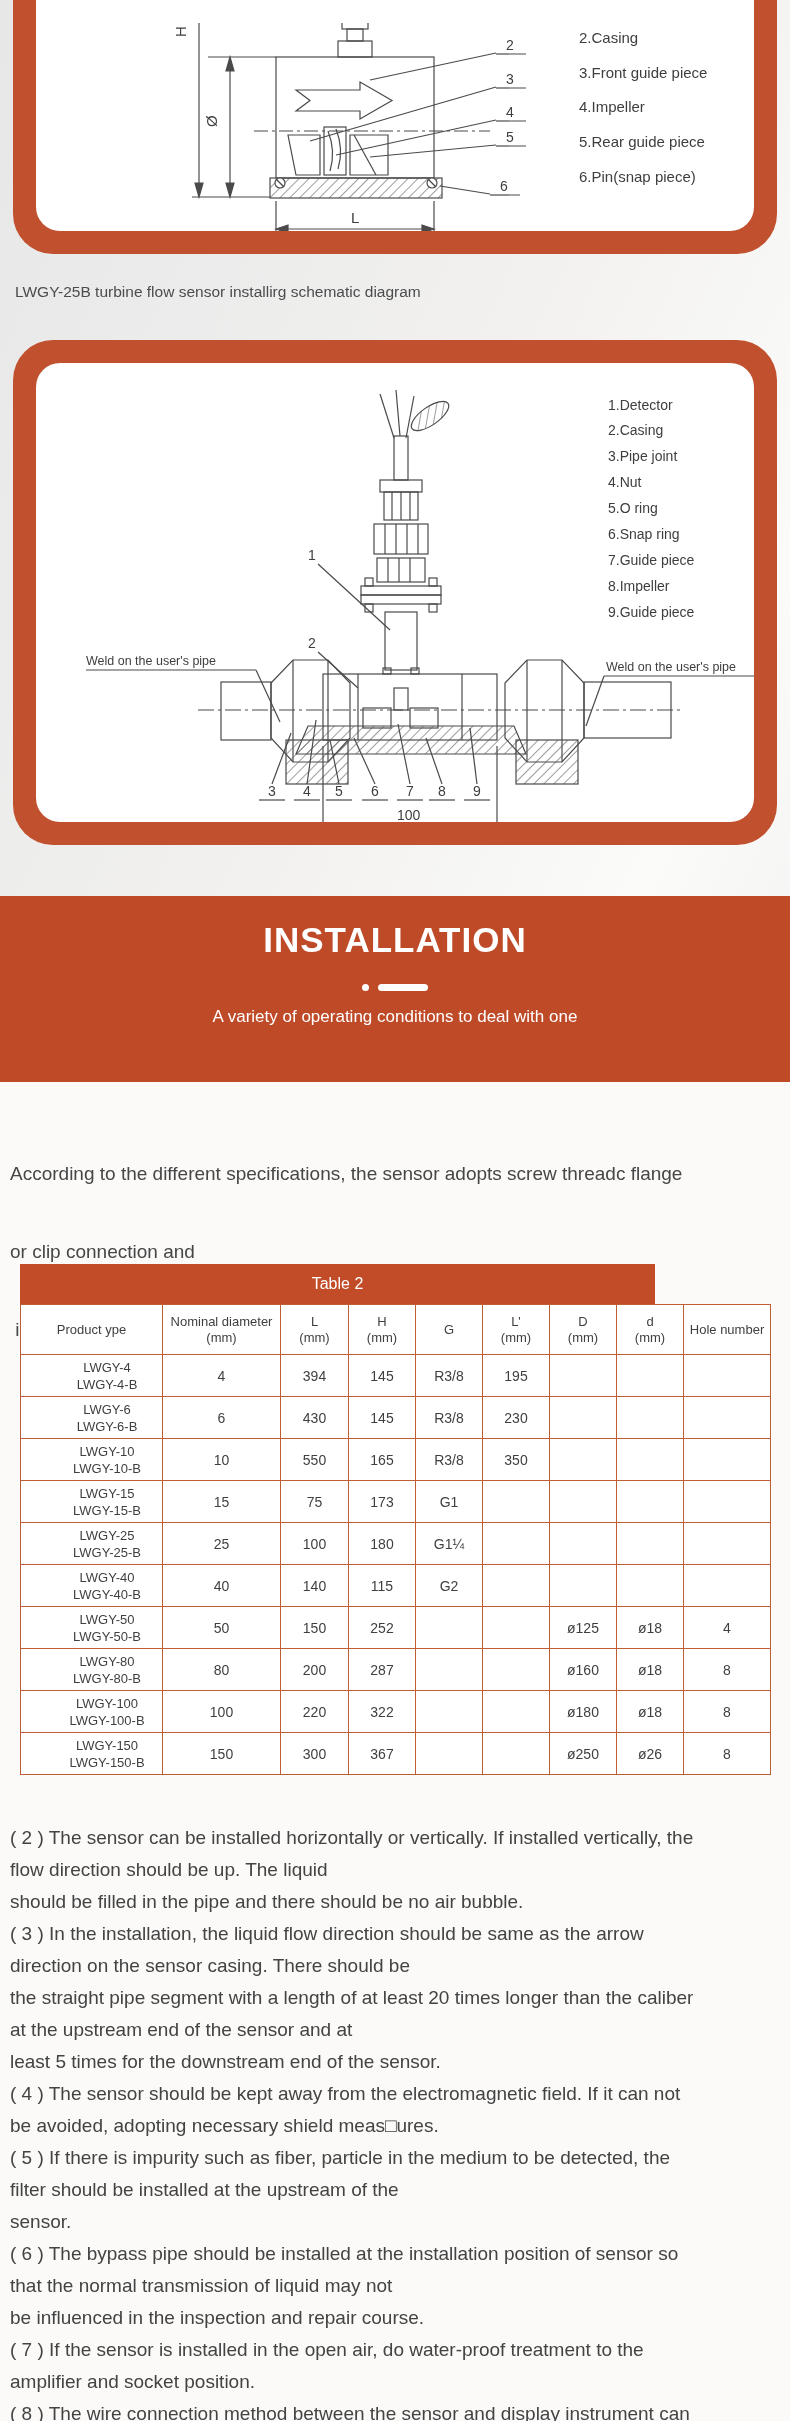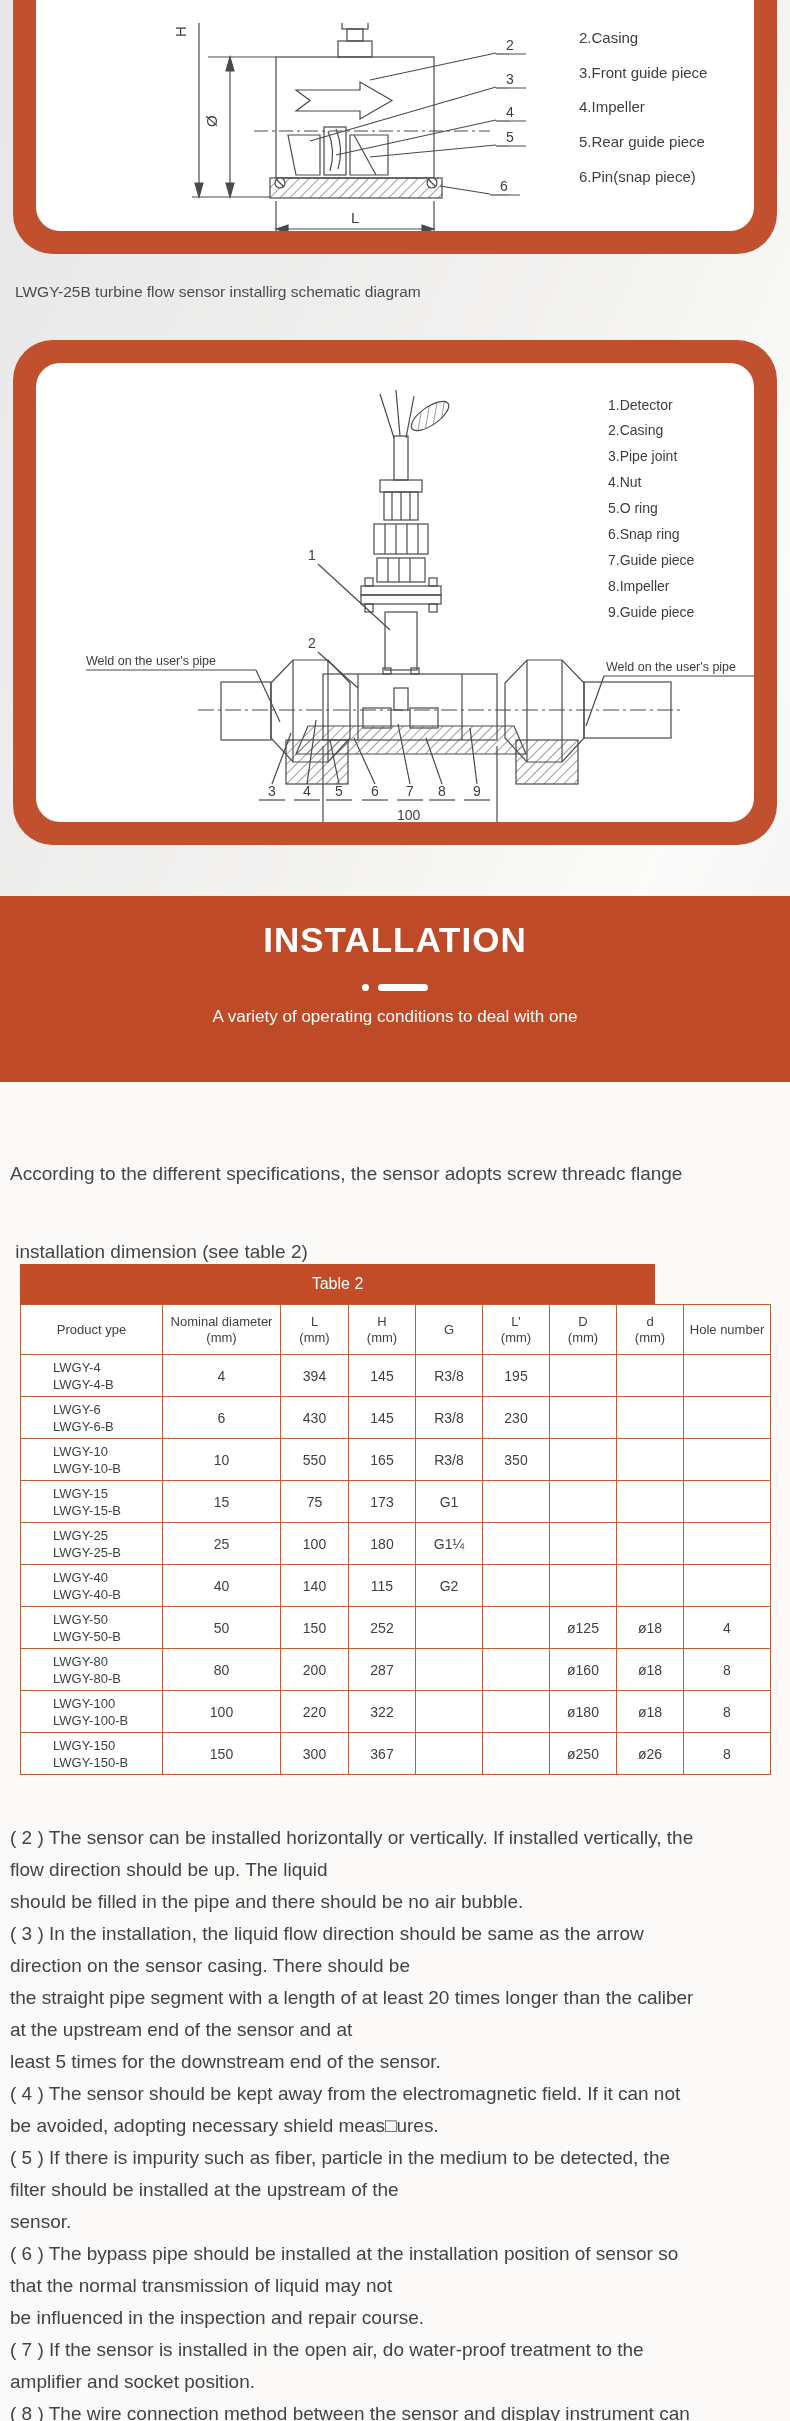--- a/index.html
+++ b/index.html
@@ -32,21 +32,21 @@
   .intro{position:absolute;left:10px;top:1113px;width:776px;}
   .intro .text-line{font-size:19px;line-height:35px;color:#464646;white-space:pre-wrap;margin-top:43px;}
 
   
   .table-wrap{position:absolute;left:20px;top:1264px;width:635px;}
   .table-title{height:40px;background:#c24c28;color:#fff;font-size:16px;text-align:center;line-height:40px;}
   table.spec{border-collapse:collapse;width:100%;background:#fff;table-layout:fixed;}
   table.spec th, table.spec td{border:1px solid #bd5e37;white-space:pre-line;color:#3f3f3f;}
   table.spec th{height:47px;font-size:13px;font-weight:normal;text-align:center;line-height:16px;}
   table.spec td{height:39px;font-size:14px;text-align:center;}
-  table.spec td.prod{text-align:left;padding-left:32px;font-size:13px;line-height:17px;}
+  table.spec td.prod{text-align:center;padding-left:32px;font-size:13px;line-height:17px;}
 
   
   .notes{position:absolute;left:10px;top:1822px;width:778px;}
   .notes .text-line{font-size:19px;line-height:32px;color:#434343;white-space:pre-wrap;}
 </style>
 </head>
 <body>
 
 <div class="page">
   <div class="lower-bg"></div>
@@ -287,20 +287,21 @@
     <div class="install-title">INSTALLATION</div>
     <div class="install-div">
       <span class="dot"></span>
       <span class="bar"></span>
     </div>
     <div class="install-sub">A variety of operating conditions to deal with one</div>
   </div>
 
   <div class="intro">
       <div class="text-line">According to the different specifications, the sensor adopts screw threadc flange</div>
+      <div class="text-line">or clip connection and</div>
       <div class="text-line"> installation dimension (see table 2)</div>
     </div>
 
   <div class="table-wrap">
     <div class="table-title">Table 2</div>
     <table class="spec">
       <colgroup>
         <col style="width:142px">
           <col style="width:118px">
           <col style="width:68px">

